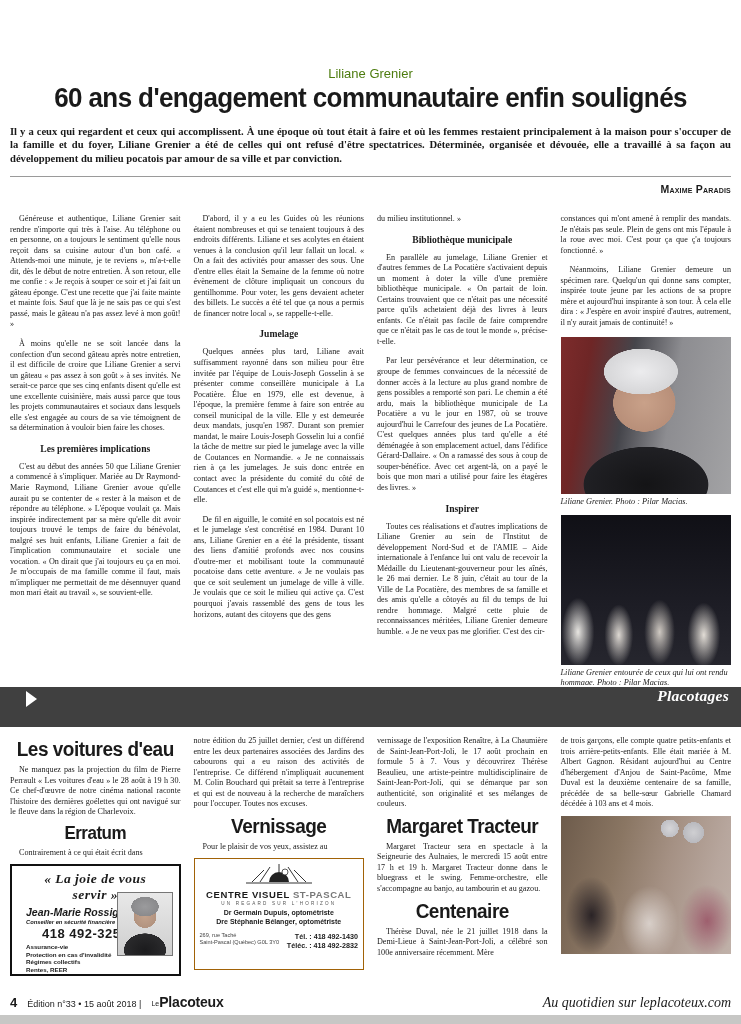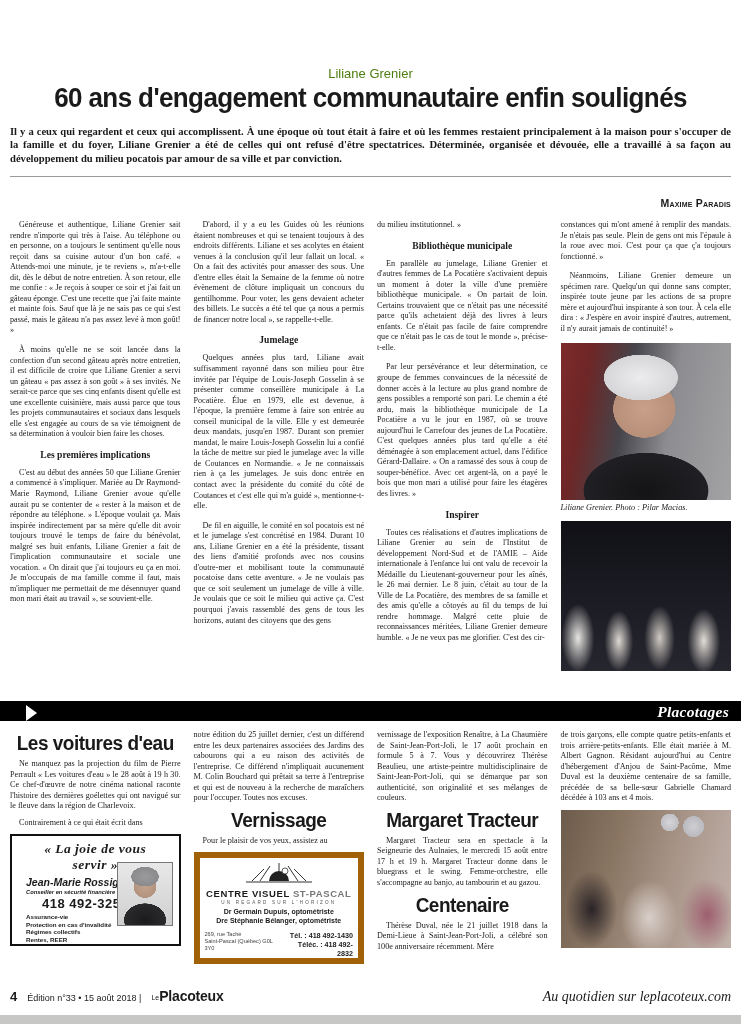--- a/index.html
+++ b/index.html
@@ -6,48 +6,48 @@
   #page{position:relative;width:741px;height:1024px;background:#fff;overflow:hidden;
         font-family:"Liberation Serif",serif;color:#1a1a1a;}
   .inner{padding:0 10px;}
 
   
   #kicker{padding-top:66px;text-align:center;font-family:"Liberation Sans",sans-serif;
           font-size:13px;color:#4d7c0f;}
   #headline{text-align:center;font-family:"Liberation Sans",sans-serif;font-weight:700;
             font-size:26px;letter-spacing:-0.6px;margin:2px 0 8px;transform:scaleY(1.04);}
   #lede{font-weight:700;font-size:10.6px;line-height:13.6px;text-align:justify;}
-  #byline-row{border-top:1.5px solid #9a9a9a;padding-top:16px;text-align:right;}
+  #byline-row{border-top:1.5px solid #9a9a9a;padding-top:2px;text-align:right;}
   #byline{font-family:"Liberation Sans",sans-serif;font-weight:700;font-variant:small-caps;
           font-size:10.5px;letter-spacing:.2px;}
 
   
   #main-cols{display:flex;gap:13px;margin-top:9px;height:479px;overflow:hidden;}
   .col{flex:1 1 0;min-width:0;}
-  .art p{margin:0 0 9px;font-size:8.15px;line-height:10.55px;text-align:justify;text-indent:9px;}
+  .art p{margin:8px 0 9px;font-size:8.15px;line-height:10.55px;text-align:justify;text-indent:9px;}
   .art p.cont{text-indent:0;}
   .art h3{font-size:9.6px;font-weight:700;text-align:center;margin:9px 0 8px;}
   .photo{width:100%;border:0;}
   .caption{font-size:8.3px;line-height:9.8px;font-weight:400;font-style:italic;margin:3px 0 8px;}
 
   #photo-portrait{height:157px;background:
     radial-gradient(ellipse 36% 24% at 47% 22%,#ececee 0%,#d6d6d8 60%,rgba(0,0,0,0) 61%),
     radial-gradient(ellipse 26% 26% at 49% 42%,#c9a189 0%,#b88f79 70%,rgba(0,0,0,0) 71%),
     radial-gradient(ellipse 52% 34% at 50% 94%,#141416 0%,#202024 70%,rgba(0,0,0,0) 71%),
     linear-gradient(100deg,#7d2b2b 0%,#6e2626 16%,#45454b 38%,#8d8d91 62%,#a3a3a5 100%);}
   #photo-group{height:150px;background:
     radial-gradient(ellipse 16% 38% at 10% 78%,#e8e6e2 0%,rgba(0,0,0,0) 60%),
     radial-gradient(ellipse 14% 34% at 34% 80%,#ddd8d2 0%,rgba(0,0,0,0) 60%),
     radial-gradient(ellipse 15% 36% at 58% 78%,#cfc9c2 0%,rgba(0,0,0,0) 60%),
     radial-gradient(ellipse 16% 36% at 84% 80%,#e2ddd6 0%,rgba(0,0,0,0) 60%),
     linear-gradient(180deg,#101016 0%,#1d1d25 60%,#26262e 100%);}
 
   
-  #band{position:relative;height:20px;background:#000000;margin-top:2px;
-        display:flex;align-items:flex-end;justify-content:flex-end;}
+  #band{position:relative;height:40px;background:#404040;margin-top:2px;
+        display:flex;align-items:flex-start;justify-content:flex-end;}
   #band-arrow{position:absolute;left:26px;top:4px;width:0;height:0;
         border-left:11px solid #fff;border-top:8px solid transparent;border-bottom:8px solid transparent;}
   #band-label{color:#fff;font-style:italic;font-weight:700;font-size:15.5px;
         padding-right:12px;letter-spacing:.3px;}
 
   
   #bottom-cols{display:flex;gap:13px;margin-top:9px;height:250px;overflow:hidden;}
   .plac p{margin:0 0 6px;font-size:8.15px;line-height:10.55px;text-align:justify;text-indent:9px;}
   .plac p.cont{text-indent:0;}
   .plac h2{font-family:"Liberation Sans",sans-serif;font-weight:700;font-size:19px;
@@ -68,21 +68,21 @@
   #ad-rossignol .svc{font-family:"Liberation Sans",sans-serif;font-weight:700;font-size:6.2px;
                 line-height:7.6px;}
   #rossignol-photo{position:absolute;right:6px;top:26px;width:54px;height:62px;border:1px solid #777;
     background:
       radial-gradient(ellipse 42% 26% at 50% 22%,#9b9b9d 0%,#8a8a8c 60%,rgba(0,0,0,0) 61%),
       radial-gradient(ellipse 30% 26% at 50% 38%,#c2a28c 0%,#b2937f 70%,rgba(0,0,0,0) 71%),
       radial-gradient(ellipse 55% 38% at 50% 92%,#1b1b1d 0%,#2a2a2c 70%,rgba(0,0,0,0) 71%),
       linear-gradient(180deg,#e8e8e8,#cfcfcf);}
 
   
-  #ad-cv{border:6px solid #a16207;height:112px;margin-top:6px;padding:3px 5px;box-sizing:border-box;
+  #ad-cv{border:1px solid #a16207;height:112px;margin-top:6px;padding:3px 5px;box-sizing:border-box;
          text-align:center;font-family:"Liberation Sans",sans-serif;}
   #cv-logo{display:block;margin:0 auto;}
   #ad-cv .cv-name{font-weight:700;font-size:9.5px;letter-spacing:.6px;margin-top:1px;}
   #ad-cv .cv-name .lite{color:#777;}
   #ad-cv .cv-slogan{font-size:4.6px;letter-spacing:2.2px;color:#555;margin:1px 0 3px;}
   #ad-cv .cv-doc{font-weight:700;font-size:7px;line-height:8.6px;}
   #cv-bottom{display:flex;justify-content:space-between;margin-top:5px;align-items:flex-start;}
   #cv-addr{font-size:5.6px;line-height:7px;color:#444;text-align:left;}
   #cv-phones{font-weight:700;font-size:7.2px;line-height:9px;text-align:right;}
 
@@ -137,36 +137,38 @@
         <p>Par leur persévérance et leur détermination, ce groupe de femmes convaincues de la nécessité de donner accès à la lecture au plus grand nombre de gens possibles a remporté son pari. Le chemin a été ardu, mais la bibliothèque municipale de La Pocatière a vu le jour en 1987, où se trouve aujourd'hui le Carrefour des jeunes de La Pocatière. C'est quelques années plus tard qu'elle a été déménagée à son emplacement actuel, dans l'édifice Gérard-Dallaire. « On a ramassé des sous à coup de souper-bénéfice. Avec cet argent-là, on a payé le bois que mon mari a utilisé pour faire les étagères des livres. »</p>
         <h3>Inspirer</h3>
         <p>Toutes ces réalisations et d'autres implications de Liliane Grenier au sein de l'Institut de développement Nord-Sud et de l'AMIE – Aide internationale à l'enfance lui ont valu de recevoir la Médaille du Lieutenant-gouverneur pour les aînés, le 26 mai dernier. Le 8 juin, c'était au tour de la Ville de La Pocatière, des membres de sa famille et des amis qu'elle a côtoyés au fil du temps de lui rendre hommage. Malgré cette pluie de reconnaissances méritées, Liliane Grenier demeure humble. « Je ne veux pas me glorifier. C'est des cir-</p>
       </div>
       <div class="col">
         <p class="cont">constances qui m'ont amené à remplir des mandats. Je n'étais pas seule. Plein de gens ont mis l'épaule à la roue avec moi. C'est pour ça que ç'a toujours fonctionné. »</p>
         <p>Néanmoins, Liliane Grenier demeure un spécimen rare. Quelqu'un qui donne sans compter, inspirée toute jeune par les actions de sa propre mère et aujourd'hui inspirante à son tour. À cela elle dira : « J'espère en avoir inspiré d'autres, autrement, il n'y aurait jamais de continuité! »</p>
         <div id="photo-portrait" class="photo"></div>
         <div class="caption">Liliane Grenier. Photo : Pilar Macias.</div>
         <div id="photo-group" class="photo"></div>
+        <div class="caption">Liliane Grenier entourée de ceux qui lui ont rendu hommage.  Photo : Pilar Macias.</div>
       </div>
     </div>
   </div>
 
   <div id="band">
     <span id="band-arrow"></span>
     <span id="band-label">Placotages</span>
   </div>
 
   <div class="inner">
 
     <div id="bottom-cols" class="plac">
 
       <div class="col">
         <h2>Les voitures d'eau</h2>
         <p>Ne manquez pas la projection du film de Pierre Perrault « Les voitures d'eau » le 28 août à 19 h 30. Ce chef-d'œuvre de notre cinéma national raconte l'histoire des dernières goélettes qui ont navigué sur le fleuve dans la région de Charlevoix.</p>
+        <h2 class="small">Erratum</h2>
         <p>Contrairement à ce qui était écrit dans</p>
         <div id="ad-rossignol">
           <div class="tagline">« La joie de vous servir »</div>
           <div class="name">Jean-Marie Rossignol</div>
           <div class="title">Conseiller en sécurité financière</div>
           <div class="phone">418 492-3255</div>
           <div class="svc">Assurance-vie</div>
           <div class="svc">Protection en cas d'invalidité</div>
           <div class="svc">Régimes collectifs</div>
           <div class="svc">Rentes, REER</div>

